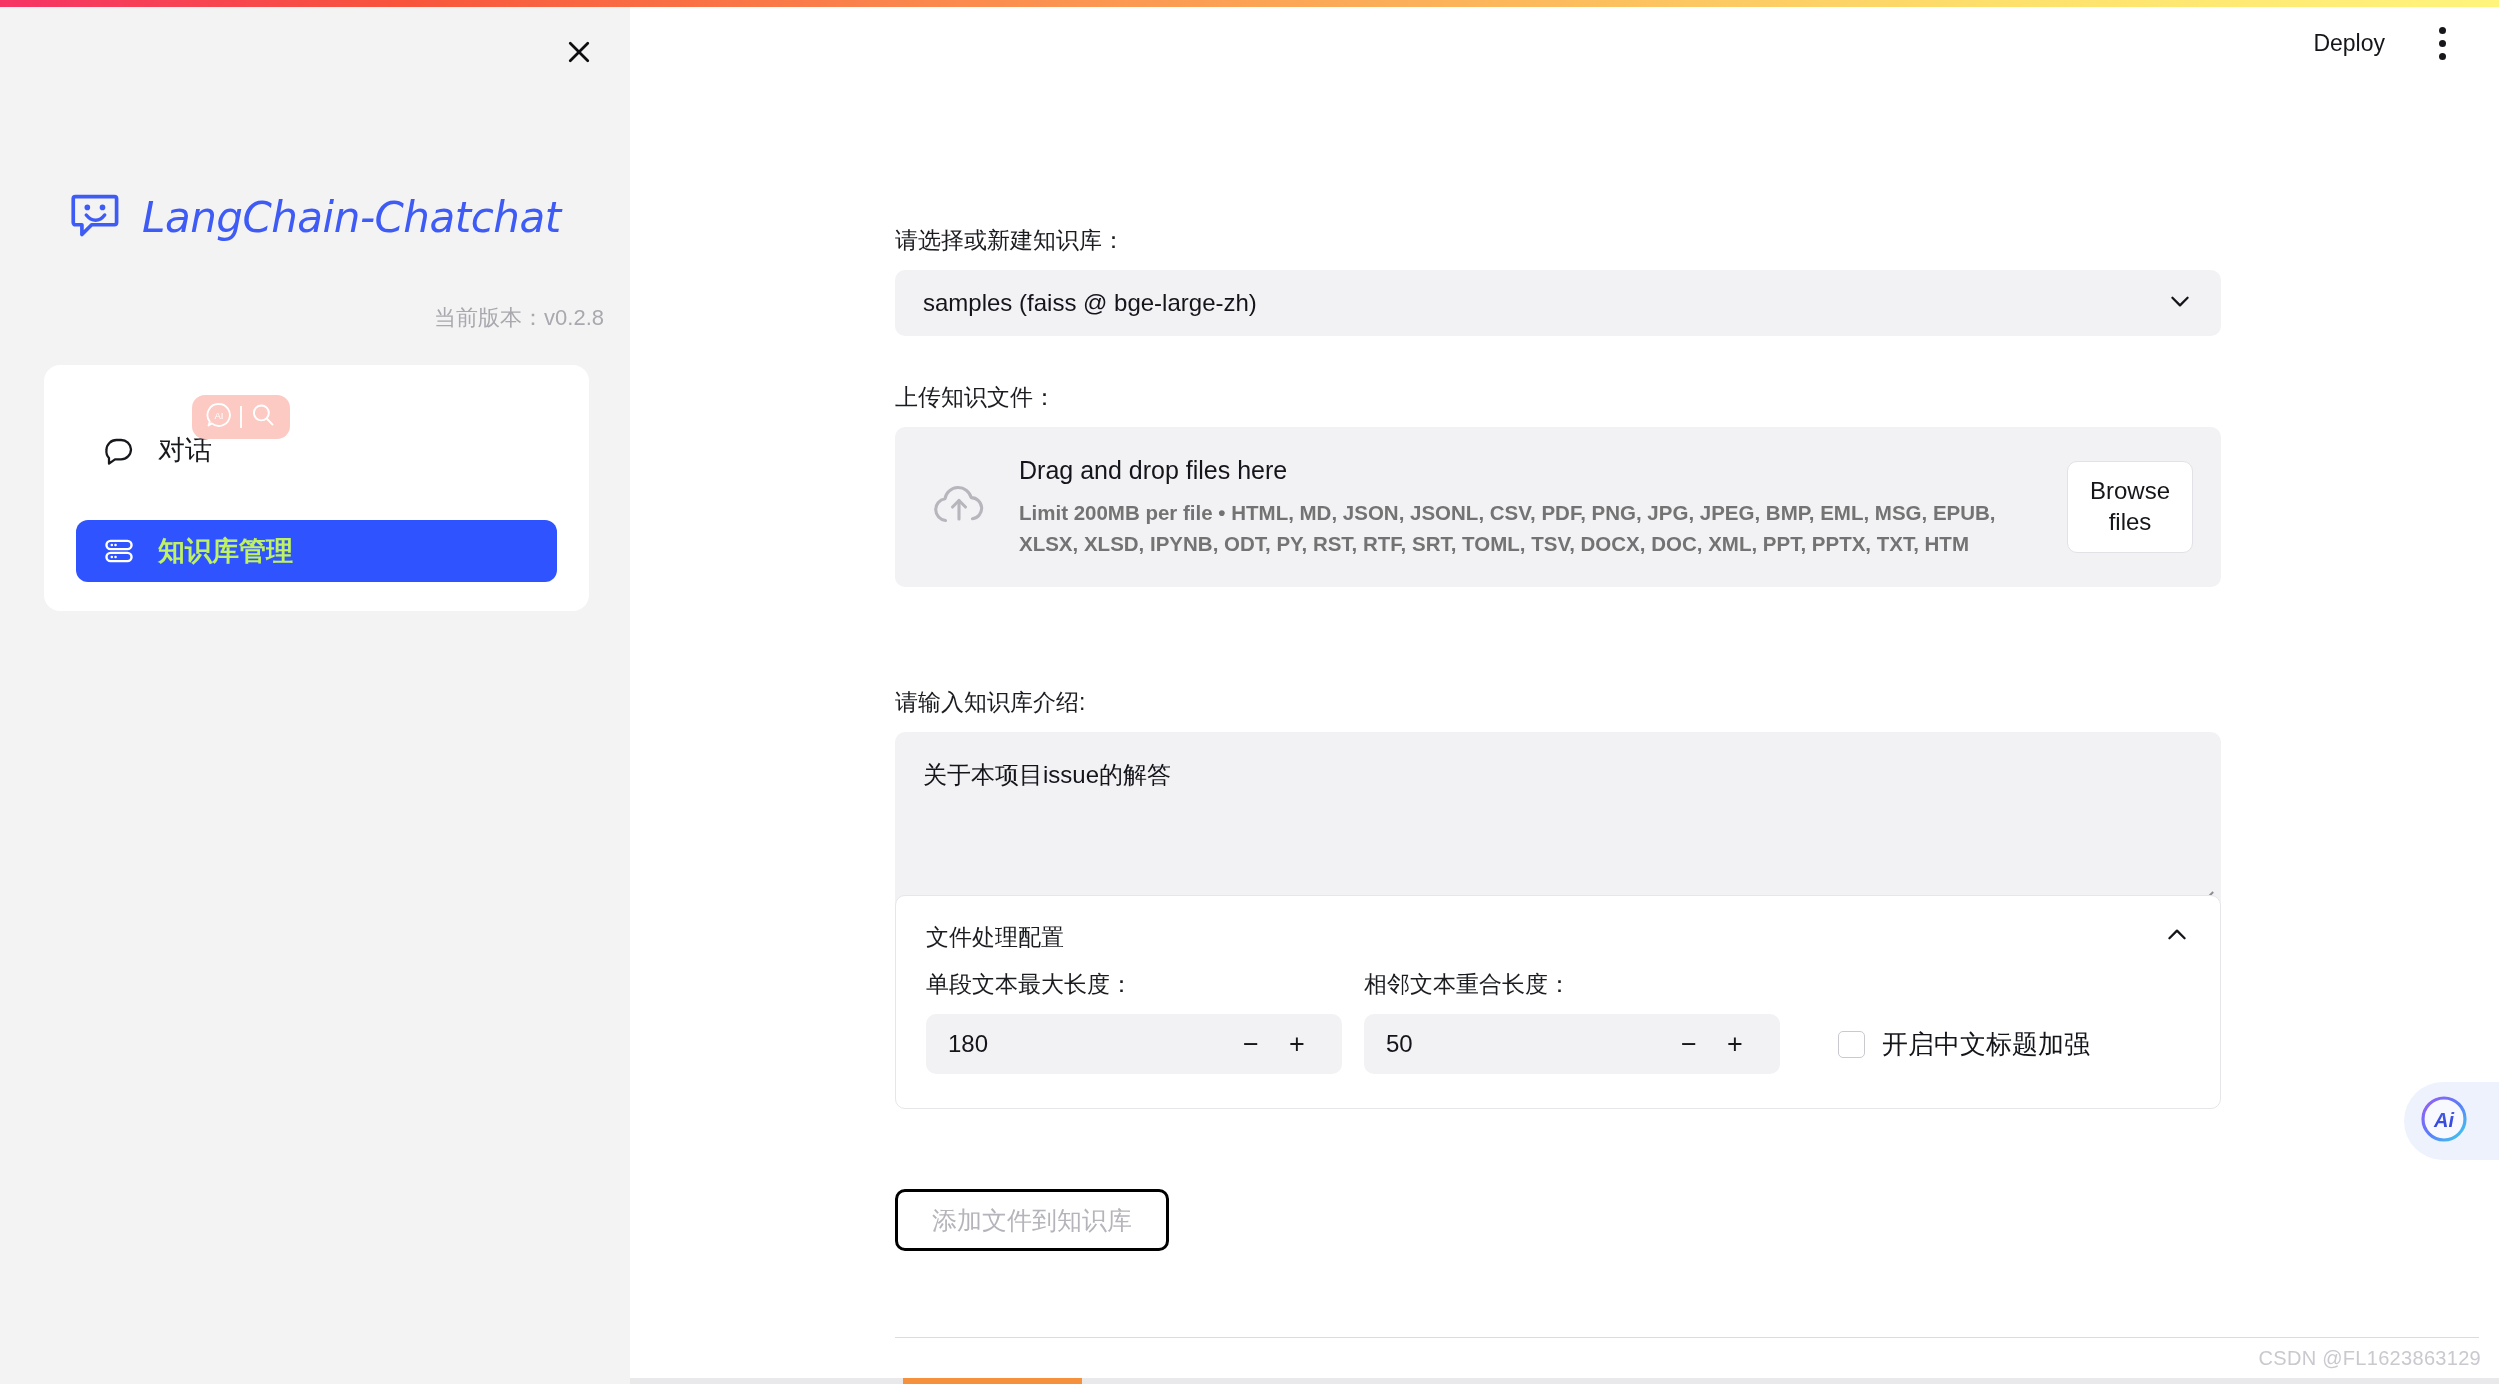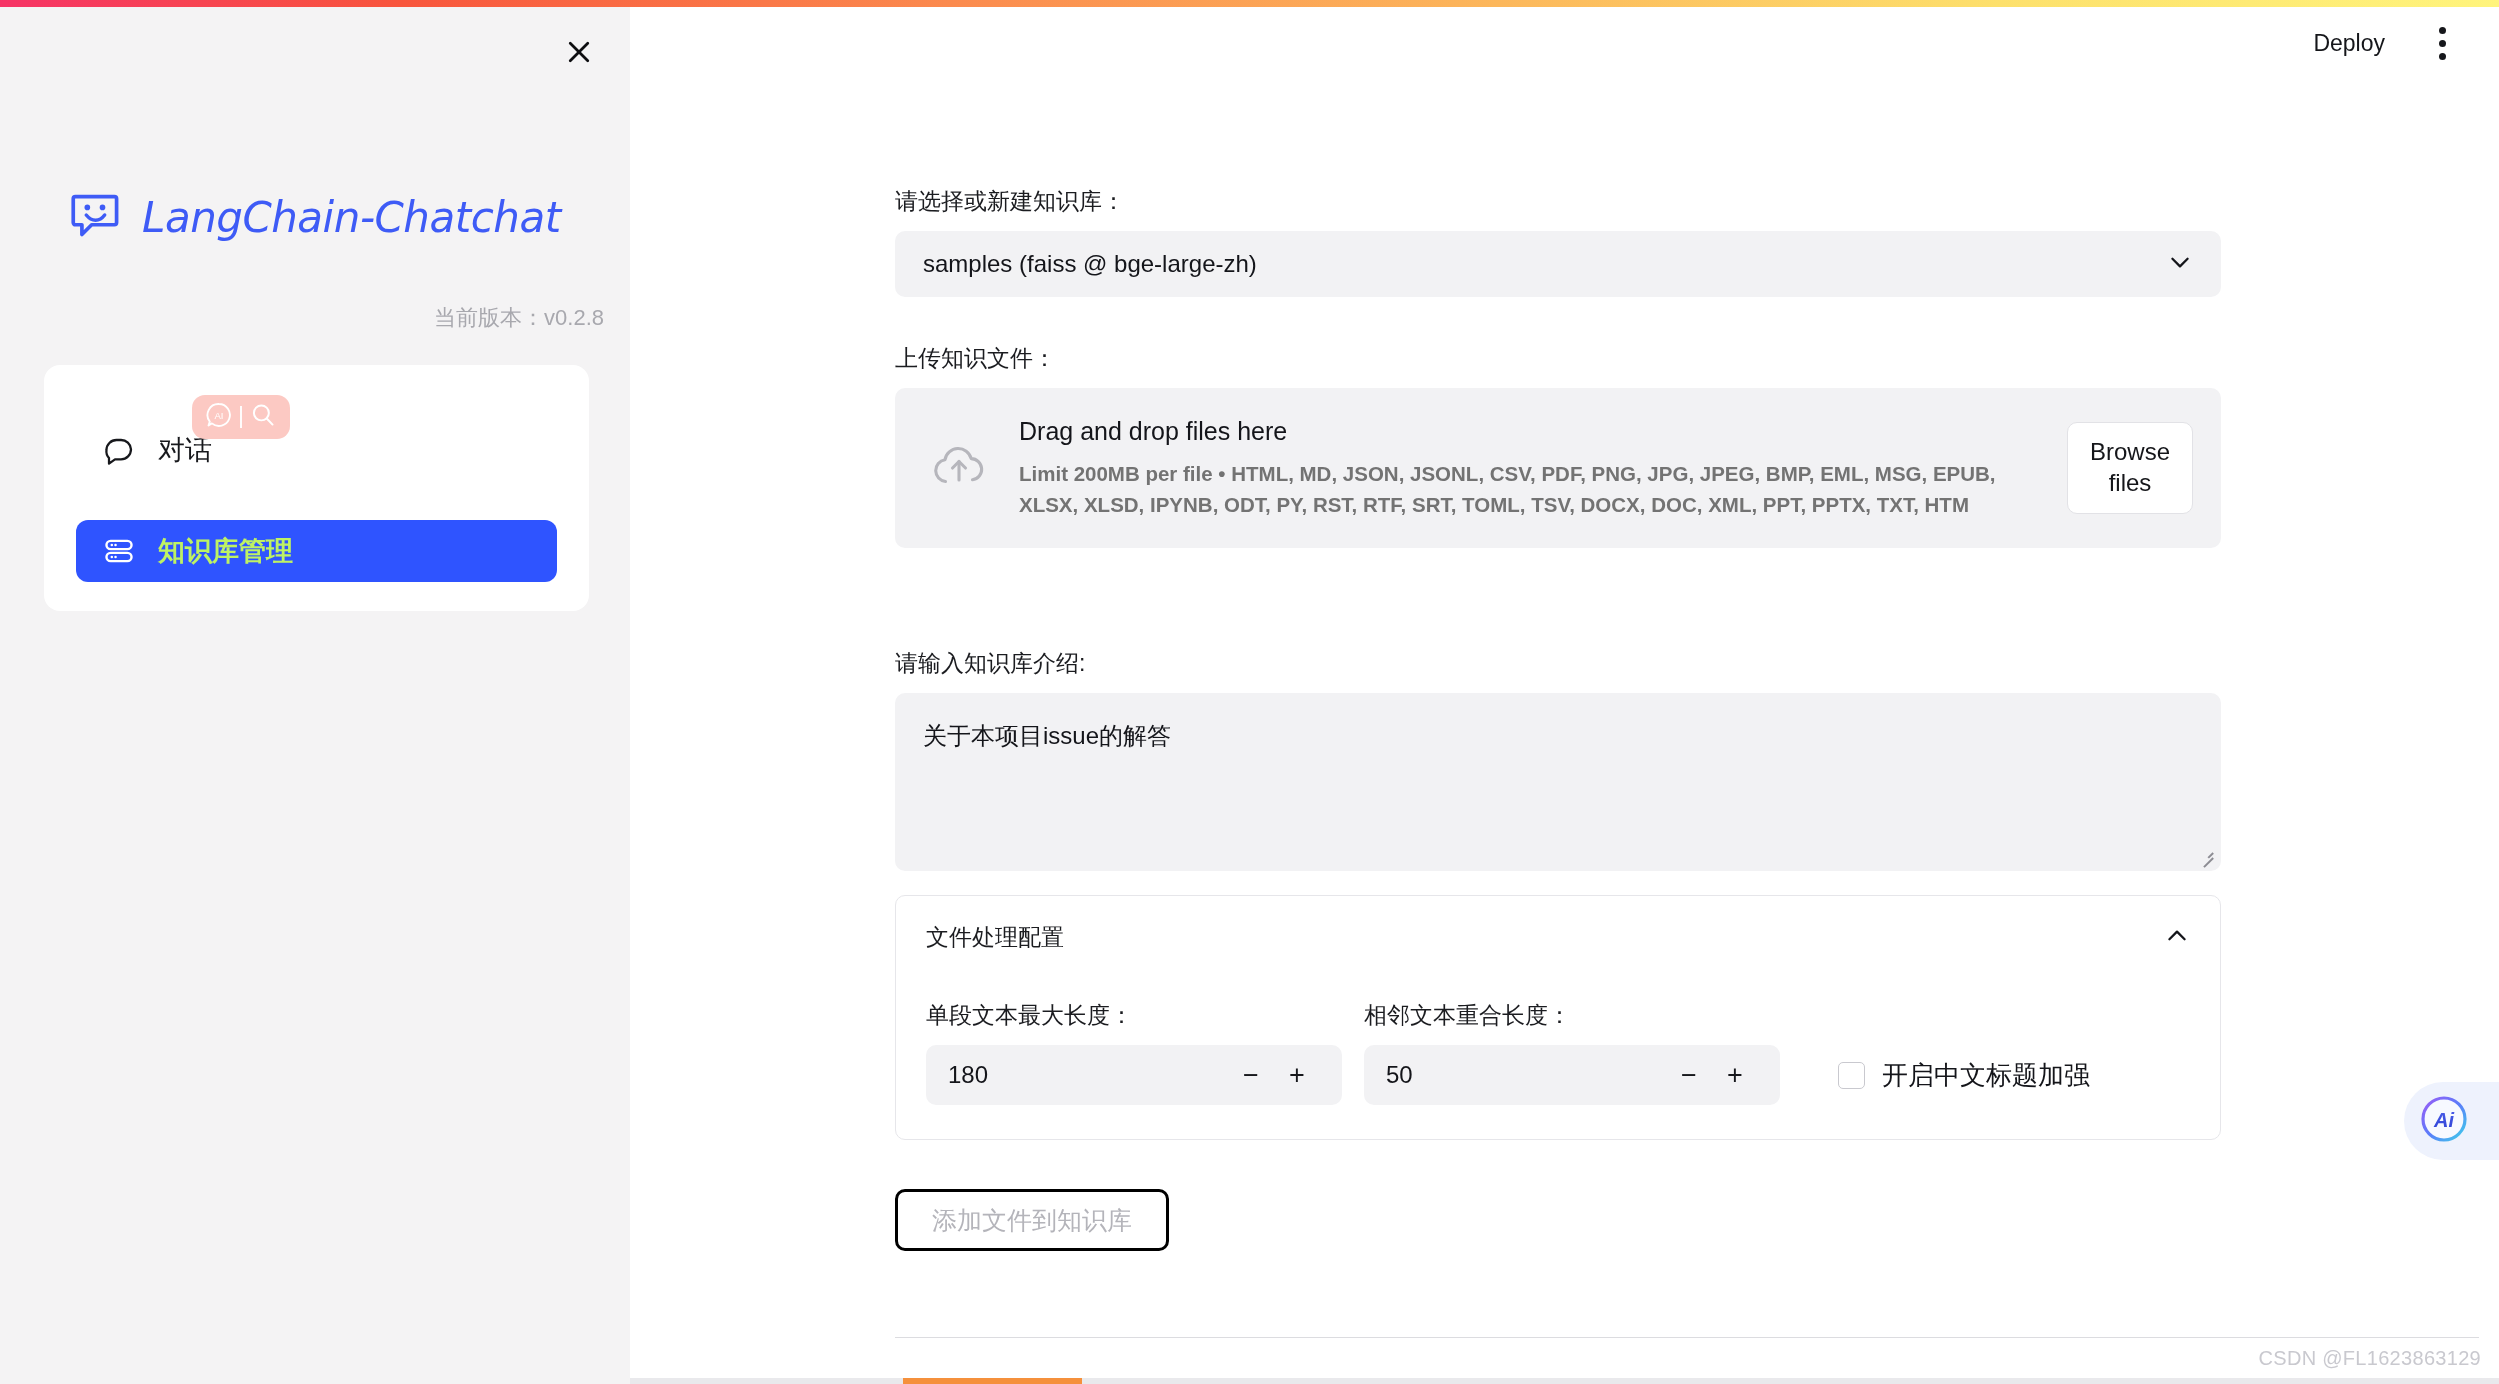--- a/index.html
+++ b/index.html
@@ -208,20 +208,21 @@
     top: 0;
     left: 265px;
     width: 1326px;
   }
 
   .field-label {
     font-size: 23px;
     color: #1b1c20;
     margin-bottom: 14px;
     line-height: 1.4;
+    margin-top: 39px;
   }
 
   .block { position: absolute; left: 0; width: 1326px; }
 
   
   .sel-block { top: 178px; }
   .select-box {
     width: 1326px;
     height: 66px;
     background: #f2f2f4;
@@ -324,24 +325,24 @@
   .cfg-block { top: 888px; }
   .cfg-panel {
     width: 1326px;
     border: 1px solid #e6e6ea;
     border-radius: 10px;
     padding: 26px 30px 34px 30px;
     background: #ffffff;
   }
   .cfg-head {
     display: flex;
-    align-items: flex-end;
+    align-items: flex-start;
     justify-content: space-between;
     cursor: pointer;
-    margin-bottom: 47px;
+    margin-bottom: 16px;
   }
   .cfg-title { font-size: 23px; color: #1b1c20; }
 
   .cfg-row {
     display: flex;
     align-items: flex-end;
     gap: 22px;
   }
   .num-group { width: 416px; }
   .num-label {

